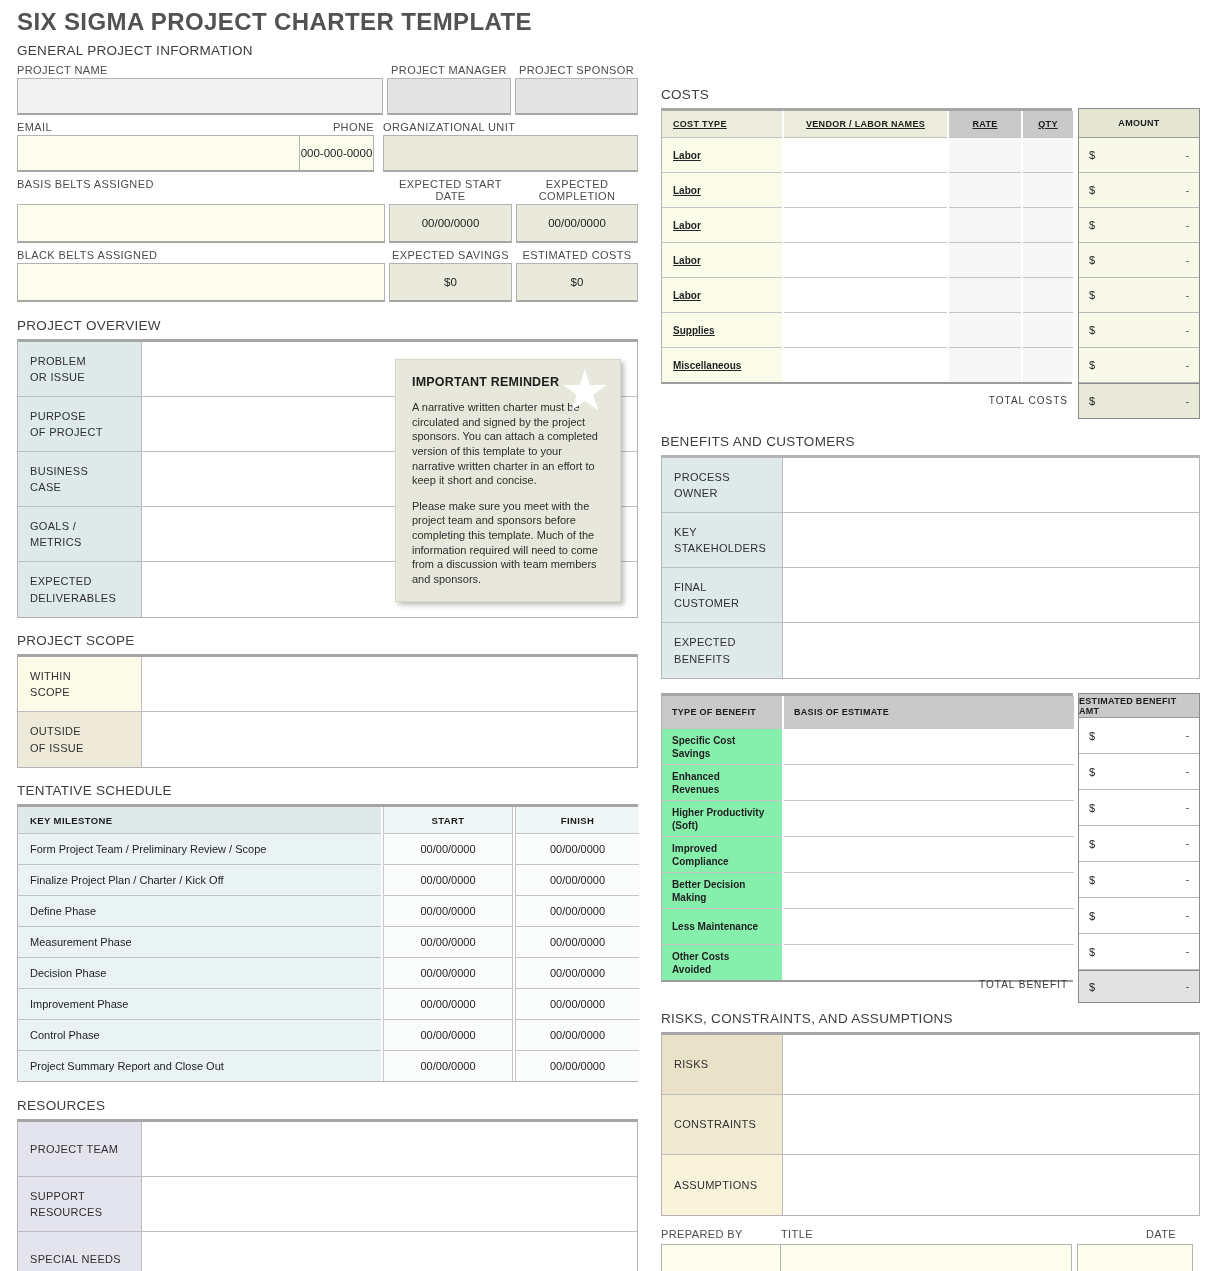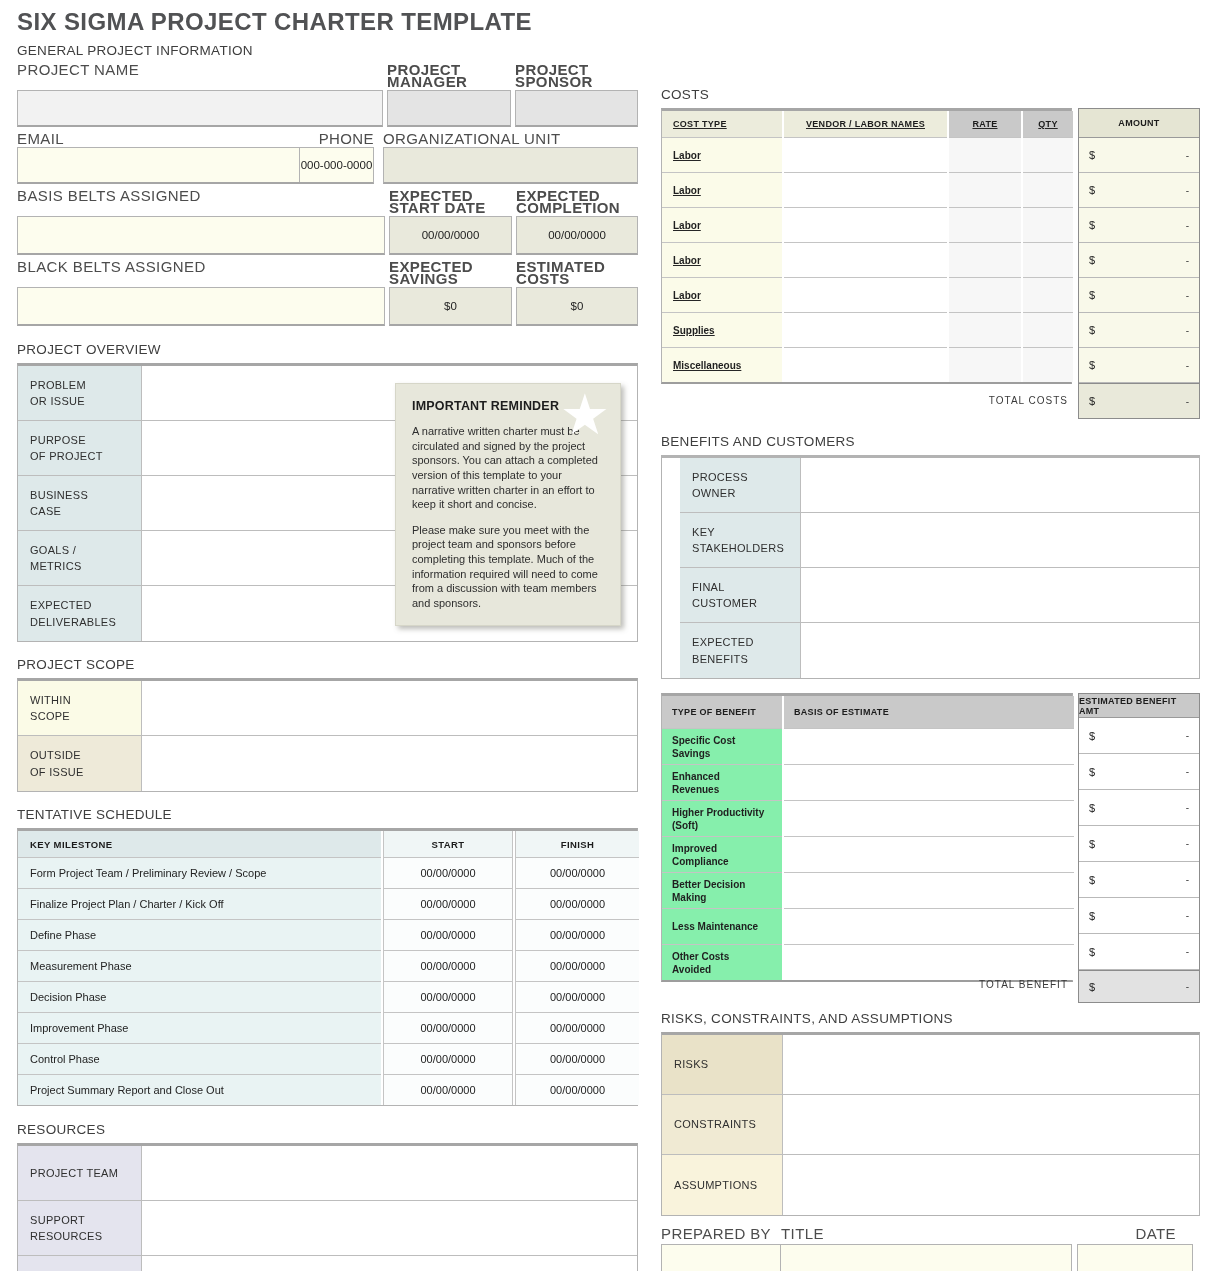--- a/index.html
+++ b/index.html
@@ -5,32 +5,32 @@
   html,body{margin:0;padding:0;background:#ffffff;}
   body{width:1219px;height:1271px;overflow:hidden;font-family:"Liberation Sans",sans-serif;color:#262626;box-sizing:border-box;padding:8px 20px 0 17px;}
   *{box-sizing:border-box;}
   .cols{display:flex;gap:23px;}
   .colL{width:621px;flex:0 0 621px;}
   .colR{width:539px;flex:0 0 539px;}
 
   h1.title{font-size:24px;line-height:28px;font-weight:bold;color:#515254;letter-spacing:.4px;margin:0 0 7px 0;}
   .sec-h{font-size:13.5px;line-height:15px;color:#3e3e3e;letter-spacing:.3px;margin:0 0 6px 0;font-weight:normal;}
 
-  .flabel{font-size:15px;line-height:12px;color:#4c4c4c;letter-spacing:.4px;margin-bottom:2px;}
+  .flabel{font-size:11px;line-height:12px;color:#4c4c4c;letter-spacing:.4px;margin-bottom:2px;}
   .fbox{height:37px;border:1px solid #b3b3b3;border-bottom:2px solid #a6a6a6;}
   .cream{background:#fdfdee;}
   .beige{background:#e9e9dc;}
   .grayf{background:#f2f2f2;}
   .grayf2{background:#e4e4e4;}
   .center-val{display:flex;align-items:center;justify-content:center;font-size:11.5px;color:#222;}
   .info-row{margin-bottom:6px;}
   .g1{display:grid;grid-template-columns:366px 124px 123px;column-gap:4px;}
   .g2{display:grid;grid-template-columns:357px 255px;column-gap:9px;}
   .g3{display:grid;grid-template-columns:368px 123px 122px;column-gap:4px;}
-  .lbl-c{text-align:left;font-weight:bold;}
+  .lbl-c{text-align:center;}
   .lbl-r{text-align:right;}
   .emailphone{display:flex;}
   .emailphone .ep-email{flex:1 1 auto;}
   .emailphone .ep-phone{flex:0 0 74px;border-left:1px solid #b3b3b3;}
 
   .tbl{border:1px solid #b3b3b3;border-top:3px solid #a6a6a6;}
   .lrow{display:grid;grid-template-columns:123px 1fr;border-bottom:1px solid #bdbdbd;}
   .lrow:last-child{border-bottom:none;}
   .lcell{display:flex;align-items:center;padding:4px 8px 4px 12px;font-size:11px;letter-spacing:.3px;color:#2f2f2f;white-space:pre-line;line-height:1.5;}
   .ccell{background:#ffffff;border-left:1px solid #bdbdbd;}
@@ -369,21 +369,21 @@
             <span class="dash">-</span>
           </div>
         <div class="amt-c amt-total">
             <span class="cur">$</span>
             <span class="dash">-</span>
           </div>
       </div>
     </div>
 
     <div class="sec-h mt15">BENEFITS AND CUSTOMERS</div>
-    <div class="tbl h55" style="border-color:#b3b3b3;padding-left:18px;">
+    <div class="tbl h55" style="border-color:#b3b3b3;">
       <div class="lrow" style="grid-template-columns:120px 1fr;">
           <div class="lcell cyan">PROCESS
 OWNER</div>
           <div class="ccell"></div>
         </div>
       <div class="lrow" style="grid-template-columns:120px 1fr;">
           <div class="lcell cyan">KEY
 STAKEHOLDERS</div>
           <div class="ccell"></div>
         </div>

